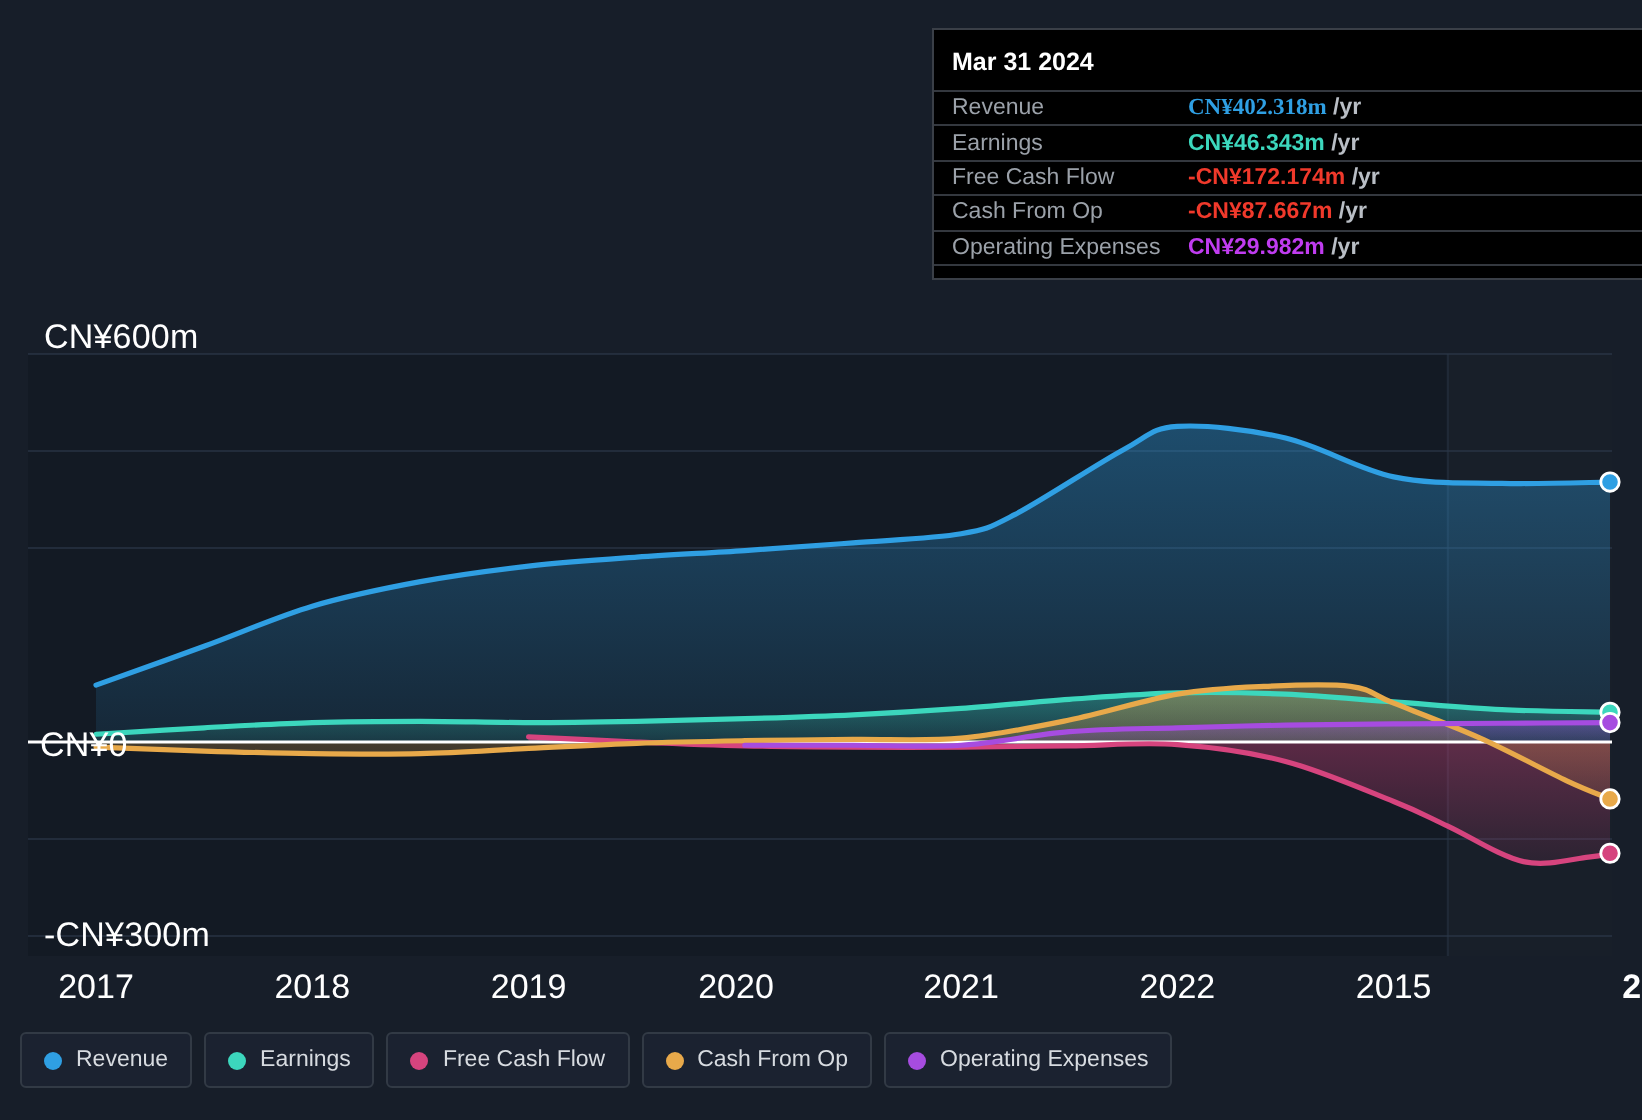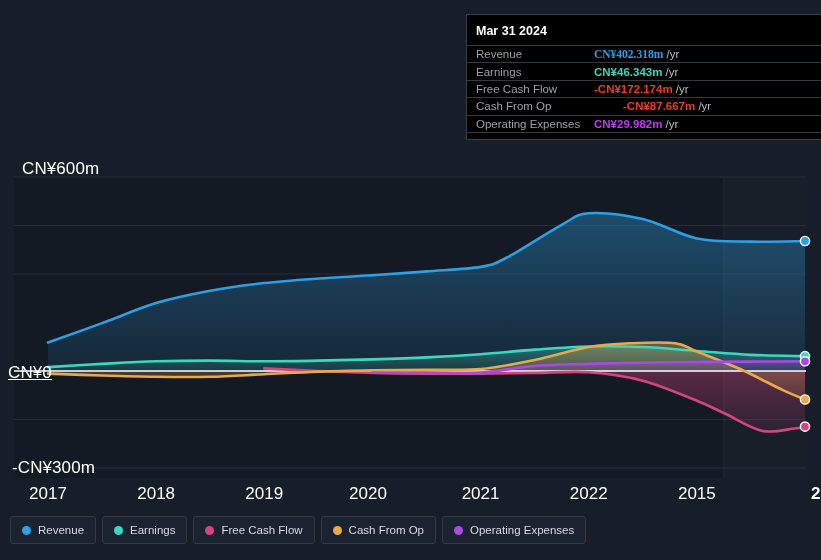--- a/index.html
+++ b/index.html
@@ -17,22 +17,22 @@
   #chart-svg { position: absolute; left: 0; top: 0; }
 
   .y-label {
     position: absolute;
     color: #ffffff;
     font-size: 17px;
     letter-spacing: .1px;
     white-space: nowrap;
   }
   #ylab-top    { left: 22px; top: 159px; }
-  #ylab-zero   { left: 8px; top: 363px; text-decoration: underline; }
-  #ylab-bottom { left: 12px; top: 458px; }
+  #ylab-zero   { left: 20px; top: 363px; }
+  #ylab-bottom { left: 22px; top: 458px; }
 
   .x-label {
     position: absolute;
     top: 484px;
     color: #ffffff;
     font-size: 17px;
     transform: translateX(-50%);
     white-space: nowrap;
   }
 
@@ -61,21 +61,21 @@
   .tt-row.no-line { border-top: none; }
   .tt-label {
     color: #9ba1a9;
     font-size: 11.5px;
     width: 118px;
     flex: 0 0 118px;
     white-space: nowrap;
   }
   .tt-value-wrap { font-size: 11.5px; white-space: nowrap; }
   .tt-value { font-weight: bold; }
-  .tt-unit { color: #b9bec5; }
+  .tt-unit { color: #b9bec5; font-weight: bold; }
   .tt-margin-num { color: #ffffff; font-weight: bold; font-size: 11.5px; }
   .tt-margin-txt { color: #b9bec5; font-size: 11.5px; }
 
   
   #legend {
     position: absolute;
     left: 10px; top: 516px;
     display: flex;
     gap: 6px;
   }
@@ -173,21 +173,21 @@
         <div class="tt-row">
           <div class="tt-label">Earnings</div>
           <div class="tt-value-wrap"><span class="tt-value" style="color: rgb(60, 215, 189);">CN¥46.343m</span><span class="tt-unit"> /yr</span></div>
         </div>
         <div class="tt-row">
           <div class="tt-label">Free Cash Flow</div>
           <div class="tt-value-wrap"><span class="tt-value" style="color: rgb(240, 57, 43);">-CN¥172.174m</span><span class="tt-unit"> /yr</span></div>
         </div>
         <div class="tt-row">
           <div class="tt-label">Cash From Op</div>
-          <div class="tt-value-wrap"><span class="tt-value" style="color: rgb(240, 57, 43); margin-left: 29px;">-CN¥87.667m</span><span class="tt-unit"> /yr</span></div>
+          <div class="tt-value-wrap"><span class="tt-value" style="color: rgb(240, 57, 43);">-CN¥87.667m</span><span class="tt-unit"> /yr</span></div>
         </div>
         <div class="tt-row">
           <div class="tt-label">Operating Expenses</div>
           <div class="tt-value-wrap"><span class="tt-value" style="color: rgb(192, 60, 240);">CN¥29.982m</span><span class="tt-unit"> /yr</span></div>
         </div>
         <div class="tt-row" style="height: 2px;"></div>
       </div>
   </div>
 
   <div id="legend">

